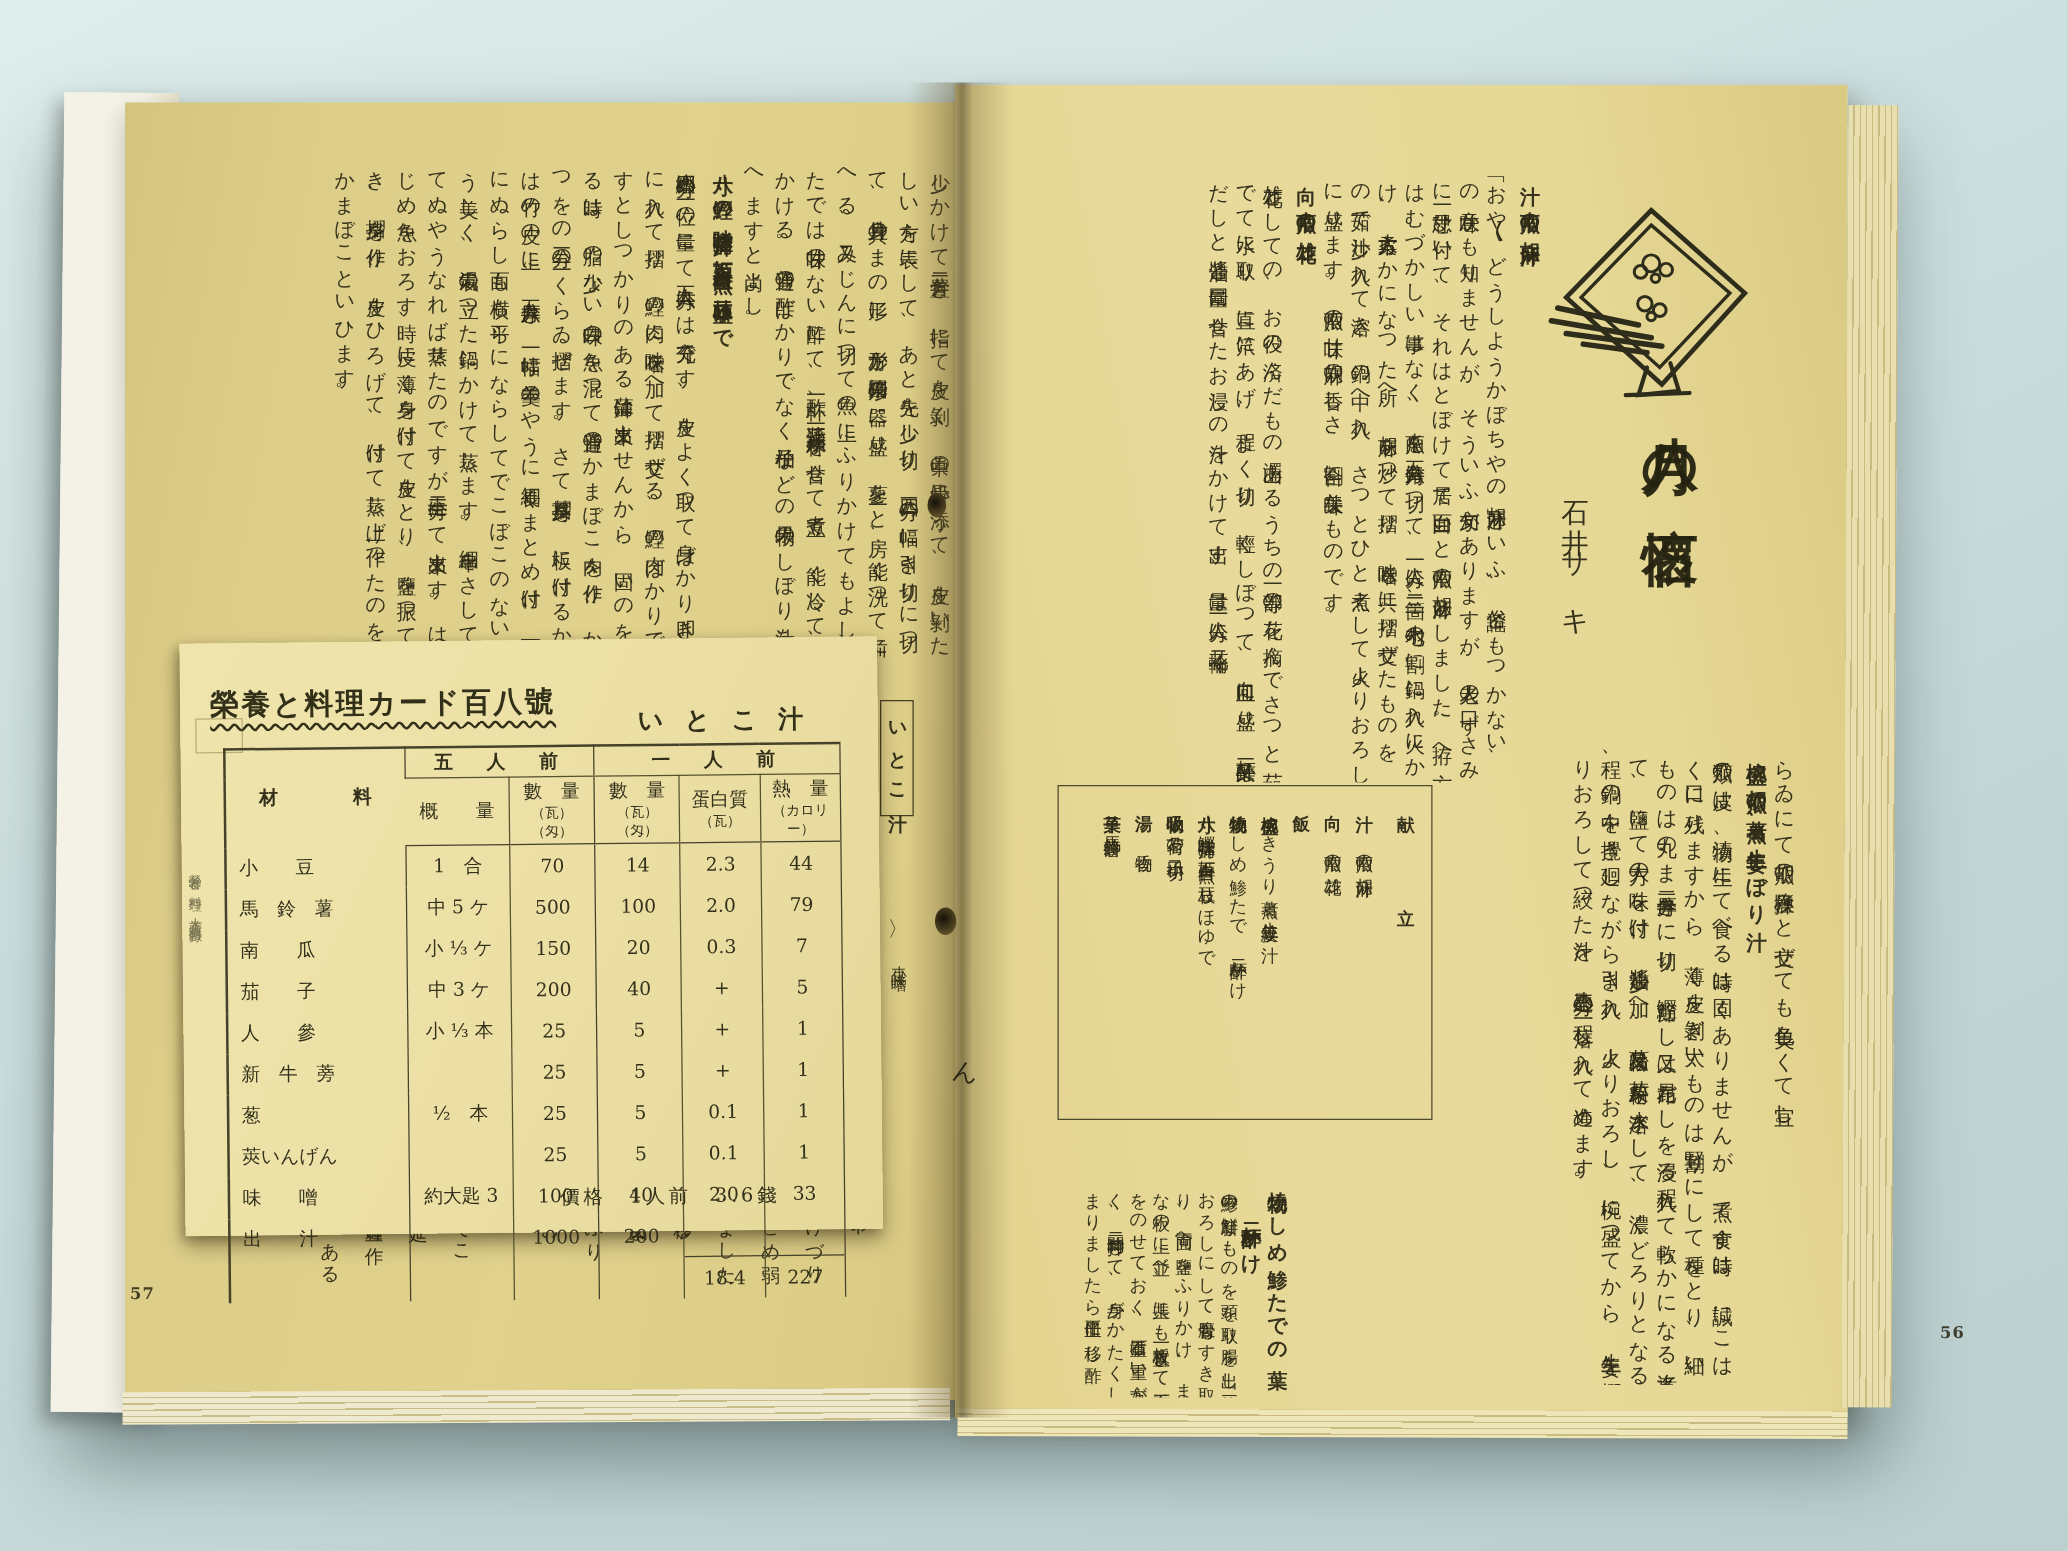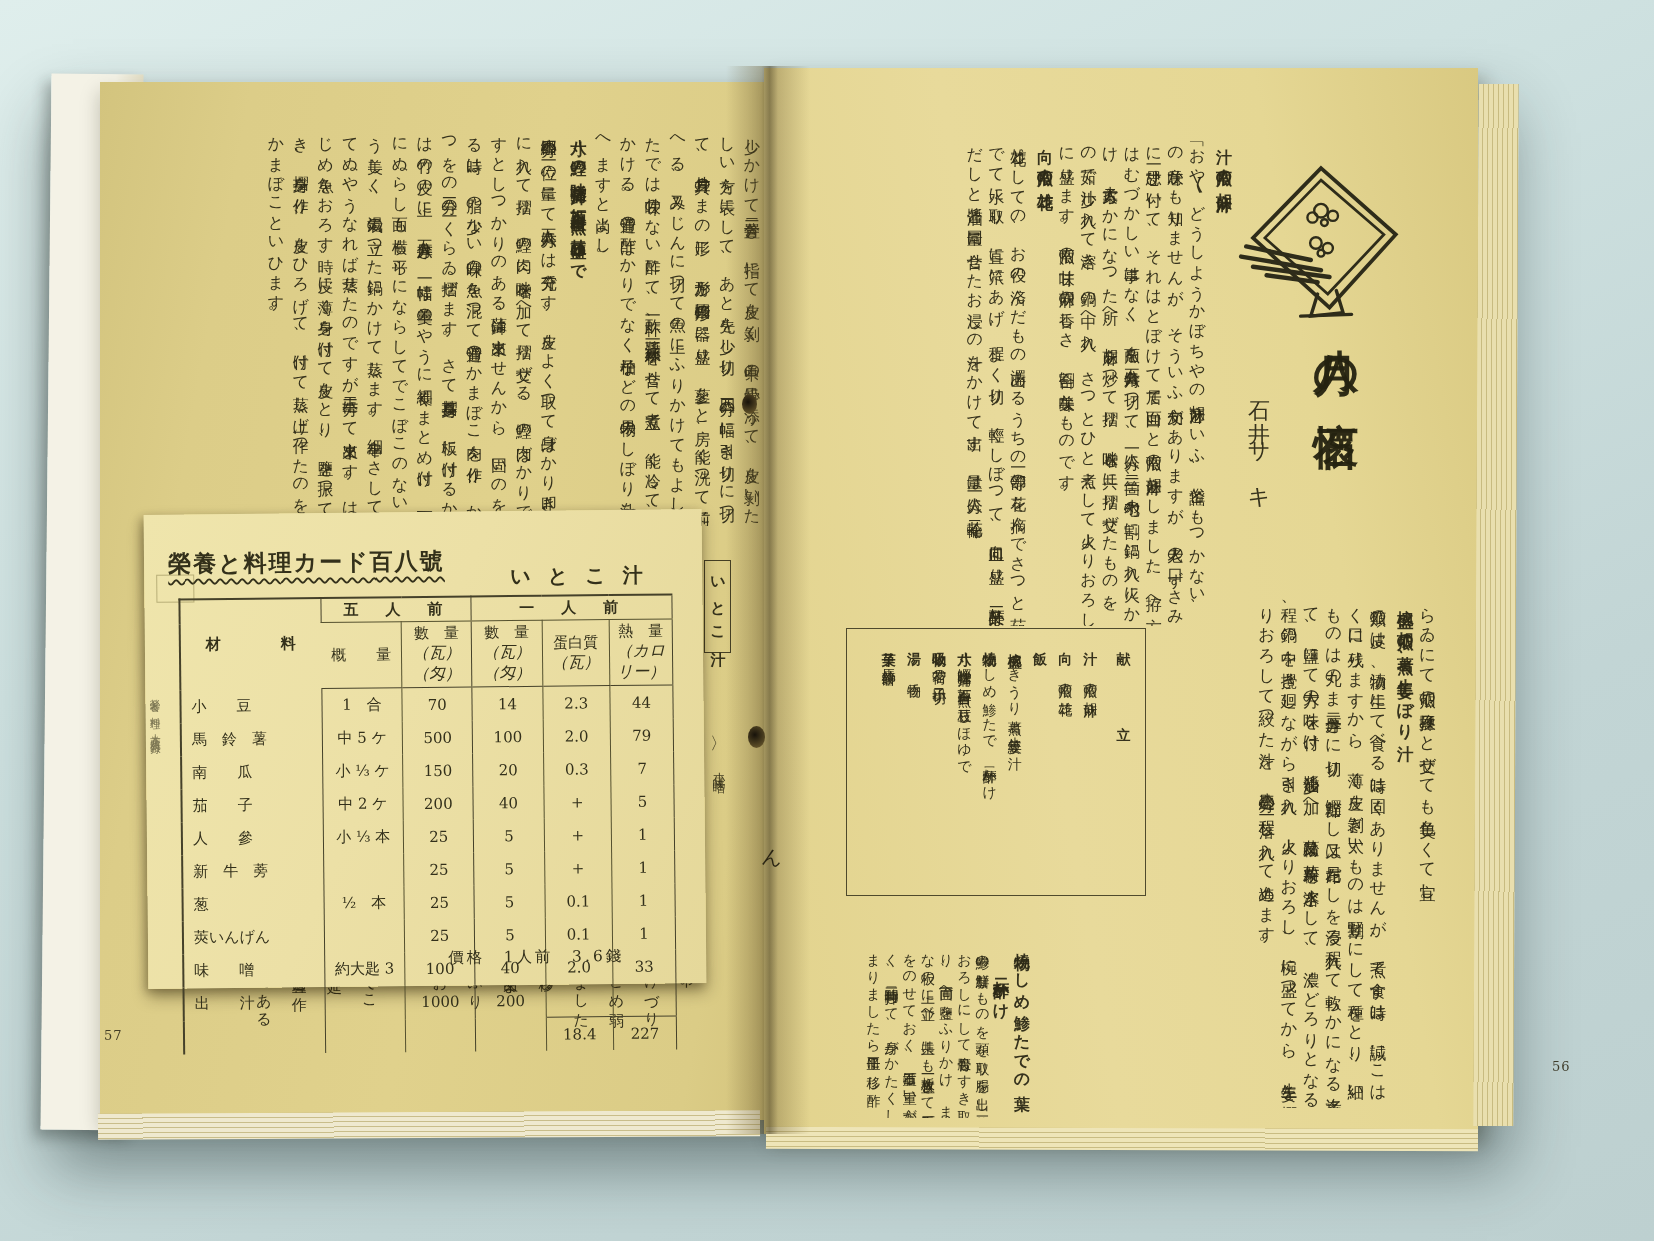--- a/index.html
+++ b/index.html
@@ -40,42 +40,42 @@
   .frags span{display:block;}
   
   .menubox{left:846px;top:628px;width:298px;height:266px;border:1.5px solid rgba(52,48,26,.85);}
   .menuinner{position:absolute;inset:0;padding:12px 9px;font-size:14px;line-height:1.8;letter-spacing:1px;overflow:hidden;}
   .menutitle{display:block;font-weight:bold;letter-spacing:30px;margin-block-end:8px;}
   .menu-item{display:block;}
   .mlbl{font-weight:bold;}
   
   .rtitle{left:1306px;top:314px;height:340px;font-size:45px;font-weight:bold;letter-spacing:7px;color:rgba(36,34,16,.95);}
   .rauthor{left:1244px;top:384px;height:240px;font-size:22px;letter-spacing:21px;}
-  .pagenum{font-size:13px;color:rgba(50,46,26,.9);letter-spacing:1px;}
+  .pagenum{font-size:13px;color:rgba(50,46,26,.9);letter-spacing:1px;font-weight:bold;}
   
   .card{left:146px;top:512px;width:558px;height:474px;transform:rotate(-.6deg);
     background:linear-gradient(115deg,#efe5ac 0%,#ece0a6 45%,#e5d89a 100%);
     box-shadow:0 8px 16px rgba(35,25,0,.4), -3px 3px 8px rgba(35,25,0,.25);z-index:6;}
   .cardtitle{left:24px;top:34px;font-size:23px;font-weight:bold;letter-spacing:2px;color:#33301a;
     text-decoration:underline;text-decoration-style:wavy;text-decoration-thickness:2px;text-underline-offset:7px;}
   .cardrecipe{left:366px;top:52px;font-size:20px;font-weight:bold;letter-spacing:17px;color:#33301a;}
   .cornermark{left:12px;top:60px;width:36px;height:26px;border:1px solid rgba(120,110,60,.45);}
   .edgenote{left:3px;top:176px;height:280px;font-size:10.5px;letter-spacing:2px;color:#7a7452;}
   .cardprice{left:300px;top:436px;font-size:15.5px;letter-spacing:3px;color:#34311b;}
   
   .ctab{left:34px;top:84px;}
   table.nut{border-collapse:collapse;width:494px;font-size:15px;color:#33301b;
     border-top:2.5px solid #45412a;border-left:2.5px solid #45412a;border-right:1.5px solid #45412a;}
   table.nut th,table.nut td{border-left:1px solid #55512f;font-weight:normal;padding:2px 4px;text-align:center;}
   table.nut th:first-child,table.nut td:first-child{border-left:none;}
   table.nut thead tr:first-child th{border-bottom:1px solid #55512f;font-weight:bold;letter-spacing:6px;}
   table.nut thead tr:first-child th:first-child{border-bottom:none;letter-spacing:0;}
   table.nut thead tr:last-child th{border-bottom:1.5px solid #45412a;}
   table.nut .grp{border-left:1.8px solid #45412a;}
-  table.nut .unit{font-size:16px;letter-spacing:0;font-style:italic;}
+  table.nut .unit{font-size:11px;letter-spacing:0;}
   table.nut tbody td{height:29px;}
   table.nut td.name{text-align:left;padding-left:10px;}
   table.nut td.tot{border-top:1.2px solid #45412a;}
   
   .tabstrip{left:700px;top:556px;width:42px;height:320px;z-index:5;}
   .tabbox{position:absolute;left:4px;top:4px;border:1.5px solid rgba(52,48,26,.9);padding:6px 3px;
     font-size:15px;font-weight:bold;letter-spacing:7px;}
   .tabchev{position:absolute;left:10px;top:176px;font-size:17px;color:rgba(52,48,26,.85);}
   .tabsub{position:absolute;left:10px;top:206px;font-size:12.5px;letter-spacing:3px;color:rgba(52,48,26,.9);}
   
@@ -248,21 +248,21 @@
             <tr>
               <td class="name">南　　瓜</td>
               <td class="grp">小 ⅓ ケ</td>
               <td>150</td>
               <td class="grp">20</td>
               <td>0.3</td>
               <td>7</td>
             </tr>
             <tr>
               <td class="name">茄　　子</td>
-              <td class="grp">中 2 ケ</td>
+              <td class="grp">中 3 ケ</td>
               <td>200</td>
               <td class="grp">40</td>
               <td>+</td>
               <td>5</td>
             </tr>
             <tr>
               <td class="name">人　　參</td>
               <td class="grp">小 ⅓ 本</td>
               <td>25</td>
               <td class="grp">5</td>

